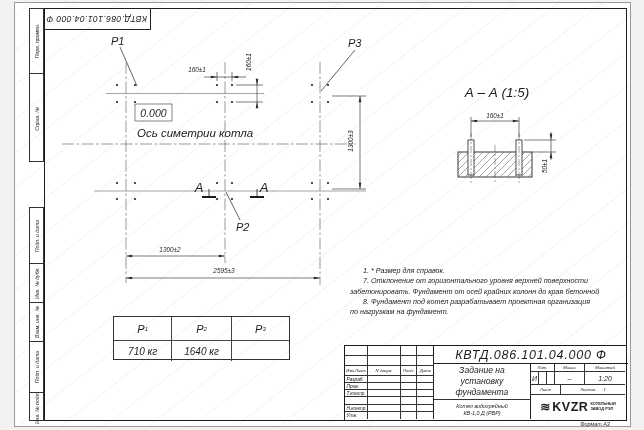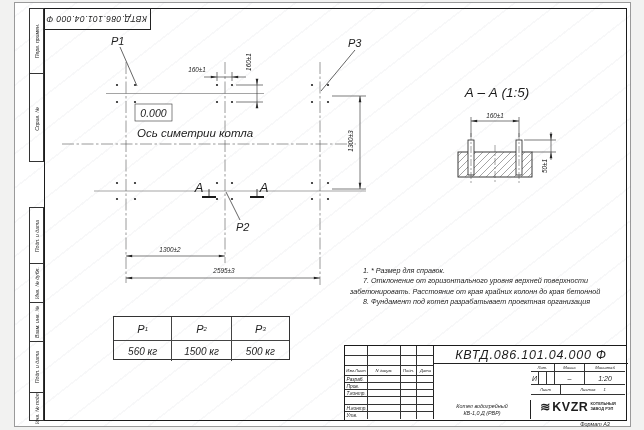--- a/index.html
+++ b/index.html
@@ -247,30 +247,30 @@
         <sub>1</sub>
       </div>
     <div class="c hd">
         <span>P</span>
         <sub>2</sub>
       </div>
     <div class="c hd">
         <span>P</span>
         <sub>3</sub>
       </div>
-    <div class="c v">560 кг</div>
-    <div class="c v">1500 кг</div>
-    <div class="c v">500 кг</div>
+    <div class="c v">710 кг</div>
+    <div class="c v">1640 кг</div>
   </div>
 
   <div class="abs" id="notes">
     <div class="ind">1. * Размер для справок.</div>
     <div class="ind">7. Отклонение от горизонтального уровня верхней поверхности</div>
-    <div>забетонировать. Расстояние от края крайних колонн до края бетонной</div>
+    <div>забетонировать. Фундамент от осей крайних колонн до края бетонной</div>
     <div class="ind">8. Фундамент под котел разрабатывает проектная организация</div>
+    <div>по нагрузкам на фундамент.</div>
   </div>
 
   <div class="abs" id="tb">
     <div class="tbx" id="tb-left">
       <div class="tb-row" style="top:0;height:10px">
         <div class="cc w1"></div>
           <div class="cc w2"></div>
           <div class="cc w3"></div>
           <div class="cc w4"></div>
         </div>
@@ -319,20 +319,25 @@
       <div class="tb-row" style="top:66px;height:7px;border-bottom:none">
         <div class="cc w1 lab">Утв.</div>
         <div class="cc w2"></div>
           <div class="cc w3"></div>
           <div class="cc w4"></div>
         </div>
     </div>
 
     <div class="tbx" id="tb-doc">КВТД.086.101.04.000 Ф</div>
 
+    <div class="tbx" id="tb-title">
+      <span>Задание на</span>
+      <span>установку</span>
+      <span>фундамента</span>
+    </div>
 
     <div class="tbx" id="tb-product">
       <span>Котел водогрейный</span>
       <span>КВ-1,0 Д (РВР)</span>
     </div>
 
     <div class="tbx" id="tb-right">
       <div class="tr-row" style="top:0;height:8px">
         <div class="cc lith" style="width:24px">Лит.</div>
         <div class="cc lith" style="width:30px">Масса</div>

